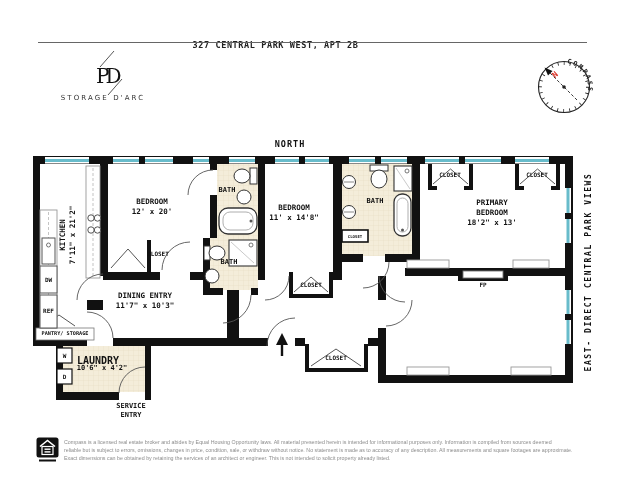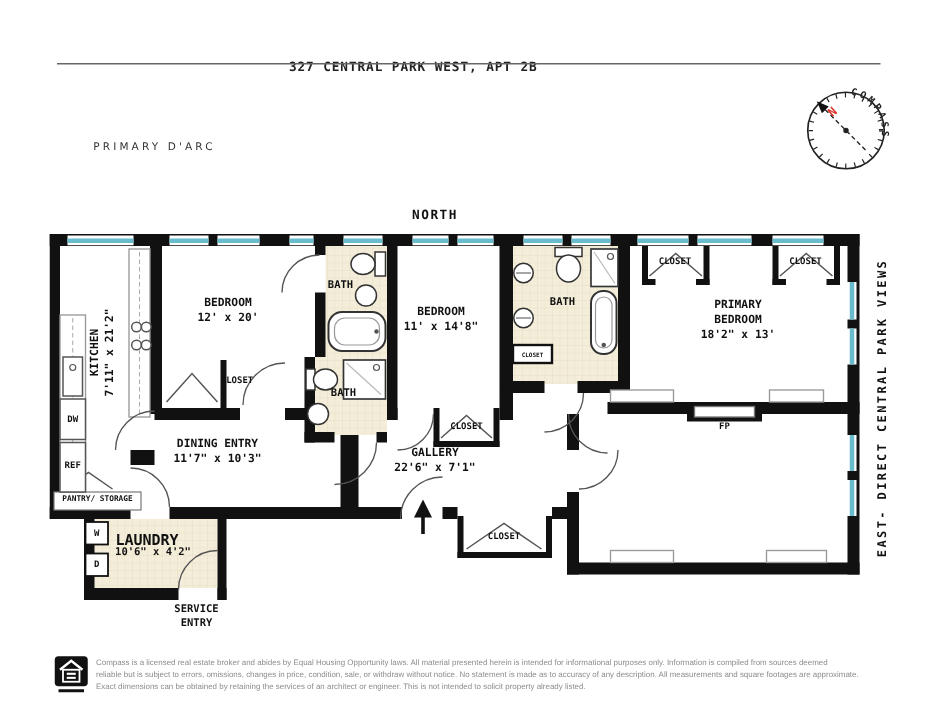--- a/index.html
+++ b/index.html
@@ -30,21 +30,28 @@
         font:5.3px "Liberation Sans",sans-serif;color:#8c8c8c;line-height:1.55;}
 </style>
 </head>
 <body>
 
 <div class="page">
 
   <div class="title">327 CENTRAL PARK WEST, APT 2B</div>
   <div class="title-rule"></div>
 
-  <div class="brand-name">PRIMARY D'ARC</div>
+  <div class="brand">
+    <svg width="90" height="46" viewBox="0 0 90 46">
+      <line x1="40" y1="17" x2="54" y2="1" stroke="#444" stroke-width="0.9"></line>
+      <line x1="48" y1="45" x2="62" y2="29" stroke="#444" stroke-width="0.9"></line>
+      <text x="36" y="33" font-family="DejaVu Serif, serif" font-size="20" letter-spacing="-4" fill="#111">PD</text>
+    </svg>
+  </div>
+  <div class="brand-name">STORAGE D'ARC</div>
 
   <svg width="62" height="62" viewBox="0 0 62 62" style="position:absolute;left:533px;top:56px">
     <defs>
         <path id="cpath" d="M31,7 A24,24 0 0 1 31,55"></path>
       </defs>
     <circle cx="31" cy="31" r="25.5" fill="none" stroke="#222" stroke-width="1.1"></circle>
     <circle cx="31" cy="31" r="23.5" fill="none" stroke="#222" stroke-width="3" stroke-dasharray="0.8 5.3"></circle>
     <line x1="44" y1="44" x2="16" y2="16" stroke="#222" stroke-width="0.9" stroke-dasharray="3 2"></line>
     <path d="M11.5,11.5 L19.5,15 L15,19.5 Z" fill="#111"></path>
     <circle cx="31" cy="31" r="1.8" fill="#222"></circle>
@@ -287,24 +294,20 @@
       <div>11' x 14'8"</div>
     </div>
     <div class="lbl" style="left:176px;top:108px;width:40px;font-size:7px">BATH</div>
     <div class="lbl" style="left:322px;top:47px;width:40px;font-size:7px">BATH</div>
     <div class="lbl wrap" style="left:429px;top:48px;width:60px">PRIMARY BEDROOM</div>
     <div class="lbl" style="left:419px;top:68px;width:80px">18'2" x 13'</div>
     <div class="lbl" style="left:62px;top:141px;width:100px">
       <div>DINING ENTRY</div>
       <div>11'7" x 10'3"</div>
     </div>
-    <div class="lbl" style="left:207px;top:147px;width:100px">
-      <div>GALLERY</div>
-      <div>22'6" x 7'1"</div>
-    </div>
     <div class="lbl" style="left:35px;top:204px;width:60px;font-size:10px">LAUNDRY</div>
     <div class="lbl" style="left:29px;top:214px;width:80px;font-size:7px">10'6" x 4'2"</div>
     <div class="lbl wrap" style="left:74px;top:252px;width:48px;font-size:7px">SERVICE ENTRY</div>
     <div class="lbl lbl-pantry" style="left:4px;top:180px;width:56px">PANTRY/ STORAGE</div>
     <div class="lbl sm" style="left:103px;top:100px;width:44px">CLOSET</div>
     <div class="lbl sm" style="left:256px;top:131px;width:44px">CLOSET</div>
     <div class="lbl sm" style="left:281px;top:204px;width:44px">CLOSET</div>
     <div class="lbl sm" style="left:395px;top:21px;width:44px">CLOSET</div>
     <div class="lbl sm" style="left:482px;top:21px;width:44px">CLOSET</div>
     <div class="lbl xs" style="left:309px;top:83.5px;width:26px">CLOSET</div>

